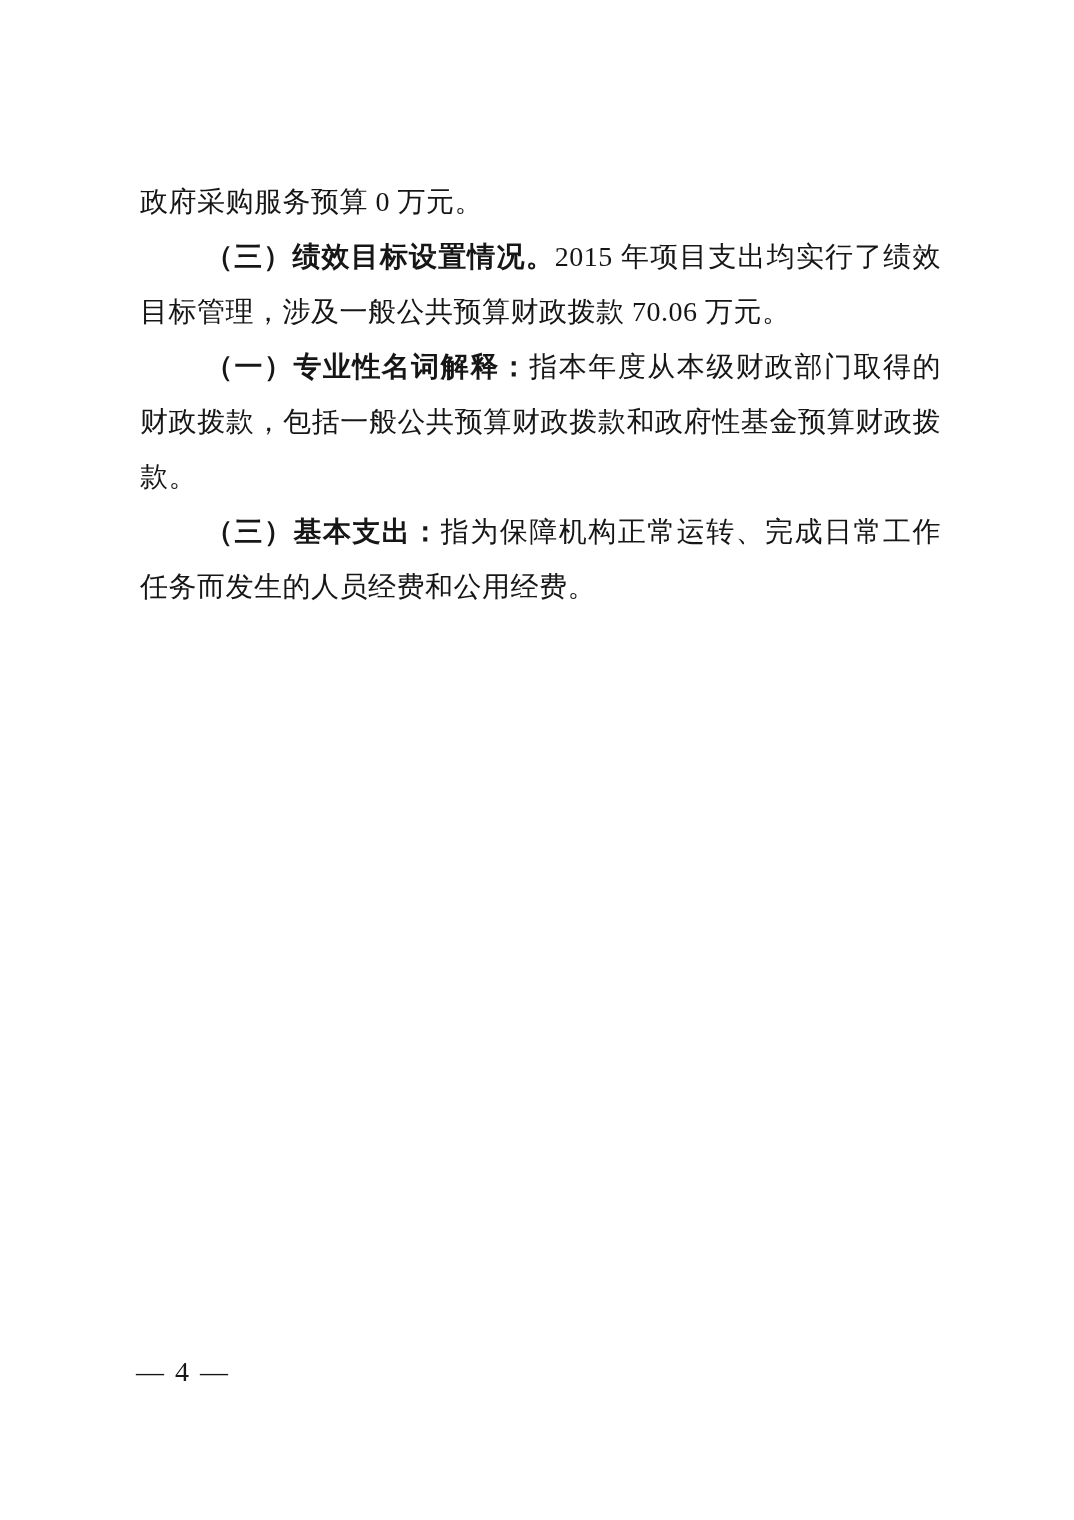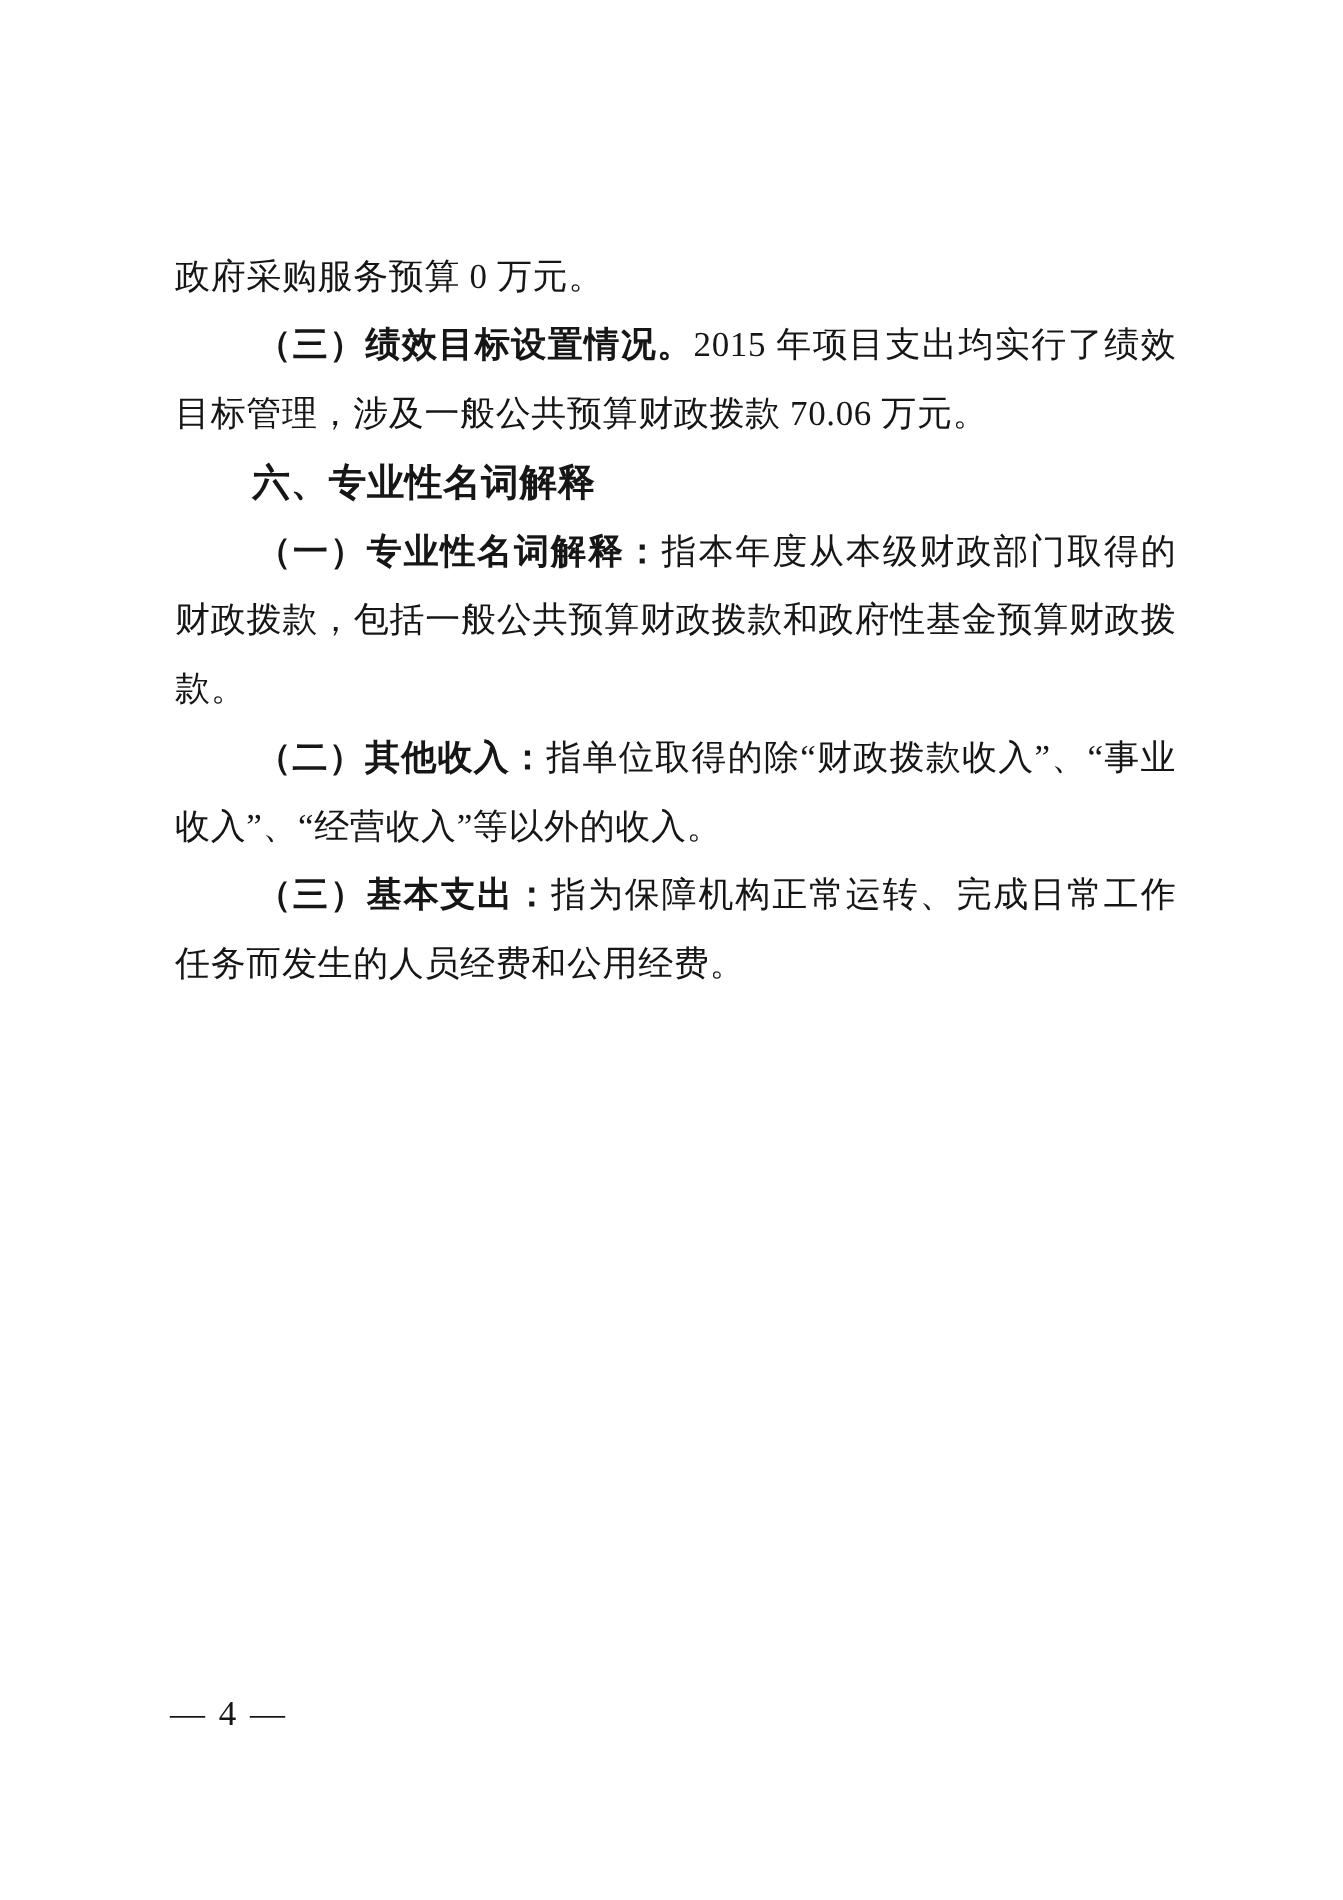--- a/index.html
+++ b/index.html
@@ -12,21 +12,21 @@
     width: 1074px;
     height: 1520px;
     background: #ffffff;
     overflow: hidden;
     font-family: "Liberation Serif", "DejaVu Serif", serif;
     color: #161616;
   }
   .doc {
     position: absolute;
     left: 140px;
-    top: 194px;
+    top: 174px;
     width: 801px;
   }
   .doc p {
     margin: 0;
     font-size: 28px;
     line-height: 55px;
     text-align: justify;
     text-justify: inter-ideograph;
     letter-spacing: 0.5px;
   }
@@ -59,25 +59,23 @@
 <body>
 
 <div class="page">
   <div class="doc">
 
     <p class="cont">政府采购服务预算 0 万元。</p>
 
     <p class="para"><span class="lead">（三）绩效目标设置情况。</span><span>2015 年项目支出均实行了绩效目标管理，涉及一般公共预算财政拨款 70.06 万元。</span></p>
 
 
-    <p class="heading">六、专业性名词解释</p>
 
     <p class="para"><span class="lead">（一）专业性名词解释：</span><span>指本年度从本级财政部门取得的财政拨款，包括一般公共预算财政拨款和政府性基金预算财政拨款。</span></p>
 
-    <p class="para"><span class="lead">（二）其他收入：</span><span>指单位取得的除“财政拨款收入”、“事业收入”、“经营收入”等以外的收入。</span></p>
 
     <p class="para"><span class="lead">（三）基本支出：</span><span>指为保障机构正常运转、完成日常工作任务而发生的人员经费和公用经费。</span></p>
 
 
 
   </div>
 
   <div class="footer">— 4 —</div>
 </div>
 

